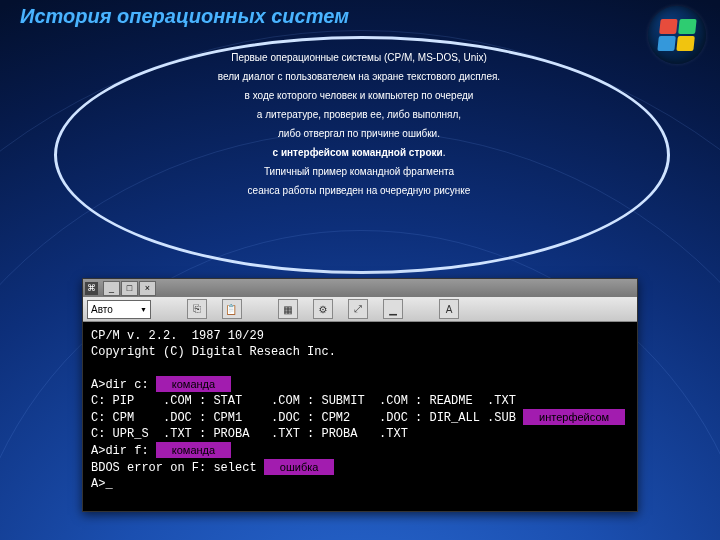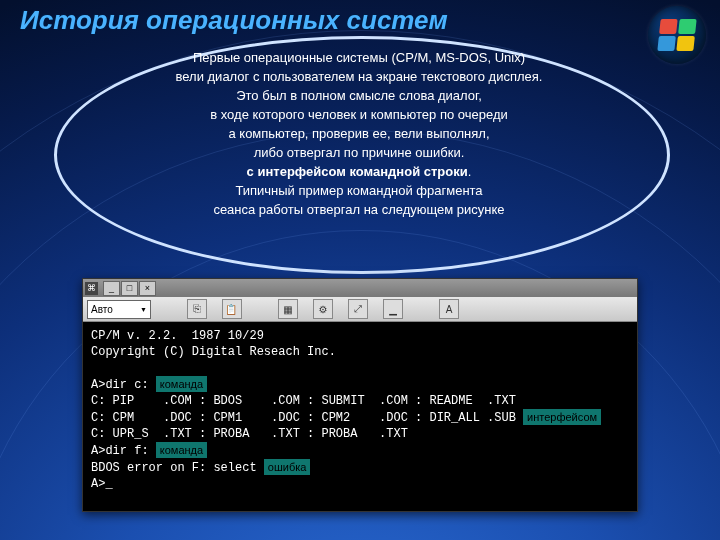--- a/index.html
+++ b/index.html
@@ -2,44 +2,44 @@
 <html><head>
 <meta charset="utf-8">
 <style>
   html,body{margin:0;padding:0;width:720px;height:540px;overflow:hidden;font-family:Arial,Helvetica,sans-serif}
   .stage{position:relative;width:720px;height:540px;background:radial-gradient(ellipse 900px 700px at 50% 120%,#2a6bd4 0%,#1b4fb0 30%,#0d2f7a 60%,#061a4a 85%,#03102e 100%)}
   
   .ring{position:absolute;border:1px solid rgba(120,170,255,0.15);border-radius:50%}
   .r1{width:1200px;height:1200px;left:-240px;top:30px}
   .r2{width:1000px;height:1000px;left:-140px;top:130px}
   .r3{width:800px;height:800px;left:-40px;top:230px}
-  .title{position:absolute;left:20px;top:5px;font-size:26px;font-style:italic;font-weight:600;color:#4ab3ff;text-shadow:1px 1px 0 #001a40,-1px -1px 0 #001a40}
+  .title{position:absolute;left:20px;top:5px;font-size:20px;font-style:italic;font-weight:600;color:#4ab3ff;text-shadow:1px 1px 0 #001a40,-1px -1px 0 #001a40}
   
   .winlogo{position:absolute;right:14px;top:6px;width:58px;height:58px;border-radius:50%;background:radial-gradient(circle at 35% 30%,#0a3a78 0%,#041e40 70%);box-shadow:0 0 8px rgba(0,0,0,.5) inset,0 0 4px rgba(255,255,255,.1)}
   .winlogo .flag{position:absolute;left:11px;top:13px;width:36px;height:32px;display:grid;grid-template-columns:1fr 1fr;grid-template-rows:1fr 1fr;gap:2px;transform:skewX(-6deg)}
   .winlogo .q{border-radius:2px}
   .winlogo .q1{background:#e74c3c}.winlogo .q2{background:#2ecc71}.winlogo .q3{background:#3498db}.winlogo .q4{background:#f1c40f}
   
   .bubble{position:absolute;left:54px;top:36px;width:610px;height:232px;border:3px solid #cfe3ff;border-radius:50%/50%}
-  .bodytxt{position:absolute;left:54px;top:48px;width:610px;text-align:center;color:#fff;font-size:13px;line-height:19px}
+  .bodytxt{position:absolute;left:54px;top:48px;width:610px;text-align:center;color:#fff;font-size:10px;line-height:19px}
   .bodytxt p{margin:0}
   .bold{font-weight:700}
   
   .term{position:absolute;left:82px;top:278px;width:554px;height:232px;background:#000;border:1px solid #333;box-shadow:0 3px 10px rgba(0,0,0,.6)}
   .titlebar{height:18px;background:linear-gradient(#999,#777);display:flex;align-items:center;padding:0 2px;color:#fff;font-size:10px}
   .titlebar .icon{width:13px;height:13px;background:#444;margin-right:4px;display:flex;align-items:center;justify-content:center;font-size:9px}
   .titlebar .caption{flex:1}
   .titlebar .btn{width:15px;height:13px;background:#ccc;border:1px solid #666;margin-left:1px;display:flex;align-items:center;justify-content:center;color:#000;font-size:9px;line-height:1}
   .toolbar{height:24px;background:linear-gradient(#e8e8e8,#c9c9c9);display:flex;align-items:center;padding:0 4px;border-bottom:1px solid #888;gap:15px}
   .toolbar .sel{width:56px;height:17px;background:#fff;border:1px solid #666;font-size:10px;display:flex;align-items:center;justify-content:space-between;padding:0 3px}
   .toolbar .sel .dd{font-size:7px}
   .toolbar .tbtn{width:18px;height:18px;background:#ddd;border:1px solid #888;display:flex;align-items:center;justify-content:center;font-size:10px;color:#333}
   .toolbar .gap{width:6px}
   .console{padding:6px 8px;font-family:"Courier New",monospace;font-size:12px;line-height:16px;color:#fff;white-space:pre}
-  .tag{display:inline-block;background:#0f766e;color:#000;padding:0 4px;font-family:Arial;font-size:11px}
+  .tag{display:inline-block;background:#a21caf;color:#000;padding:0 16px;font-family:Arial;font-size:11px}
 </style>
 </head>
 <body>
 
 <div class="stage">
   <div class="ring r1"></div>
   <div class="ring r2"></div>
   <div class="ring r3"></div>
 
   <div class="title">История операционных систем</div>
@@ -51,27 +51,26 @@
         <div class="q q3"></div>
         <div class="q q4"></div>
     </div>
   </div>
 
   <div class="bubble"></div>
 
   <div class="bodytxt">
     <p>Первые операционные системы (CP/M, MS-DOS, Unix)</p>
     <p>вели диалог с пользователем на экране текстового дисплея.</p>
-    <p>Это был в полном смысле слова диалог,</p>
     <p>в ходе которого человек и компьютер по очереди</p>
-    <p>а компьютер, проверив ее, вели выполнял,</p>
+    <p>а литературе, проверив ее, либо выполнял,</p>
     <p>либо отвергал по причине ошибки.</p>
     <p><span class="bold">с интерфейсом командной строки</span><span>.</span></p>
     <p>Типичный пример командной фрагмента</p>
-    <p>сеанса работы отвергал на следующем рисунке</p>
+    <p>сеанса работы приведен на очередную рисунке</p>
   </div>
 
   <div class="term">
     <div class="titlebar">
       <span class="icon">⌘</span>
       <span class="btn">_</span>
       <span class="btn">□</span>
       <span class="btn">×</span>
     </div>
     <div class="toolbar">
@@ -87,20 +86,20 @@
       <span class="tbtn">⚙</span>
       <span class="tbtn">⤢</span>
       <span class="tbtn">▁</span>
       <span class="gap"></span>
       <span class="tbtn">A</span>
     </div>
     <div class="console"><span>CP/M v. 2.2.  1987 10/29</span>
 <span>Copyright (C) Digital Reseach Inc.</span>
 <span></span>
 <span>A&gt;dir c: </span><span class="tag">команда</span>
-<span>C: PIP    .COM : BDOS    .COM : SUBMIT  .COM : README  .TXT</span>
+<span>C: PIP    .COM : STAT    .COM : SUBMIT  .COM : README  .TXT</span>
 <span>C: CPM    .DOC : CPM1    .DOC : CPM2    .DOC : DIR_ALL .SUB </span><span class="tag">интерфейсом</span>
 <span>C: UPR_S  .TXT : PROBA   .TXT : PROBA   .TXT</span>
 <span>A&gt;dir f: </span><span class="tag">команда</span>
 <span>BDOS error on F: select </span><span class="tag">ошибка</span>
 <span>A&gt;_</span></div>
   </div>
 </div>
 
 </body></html>

